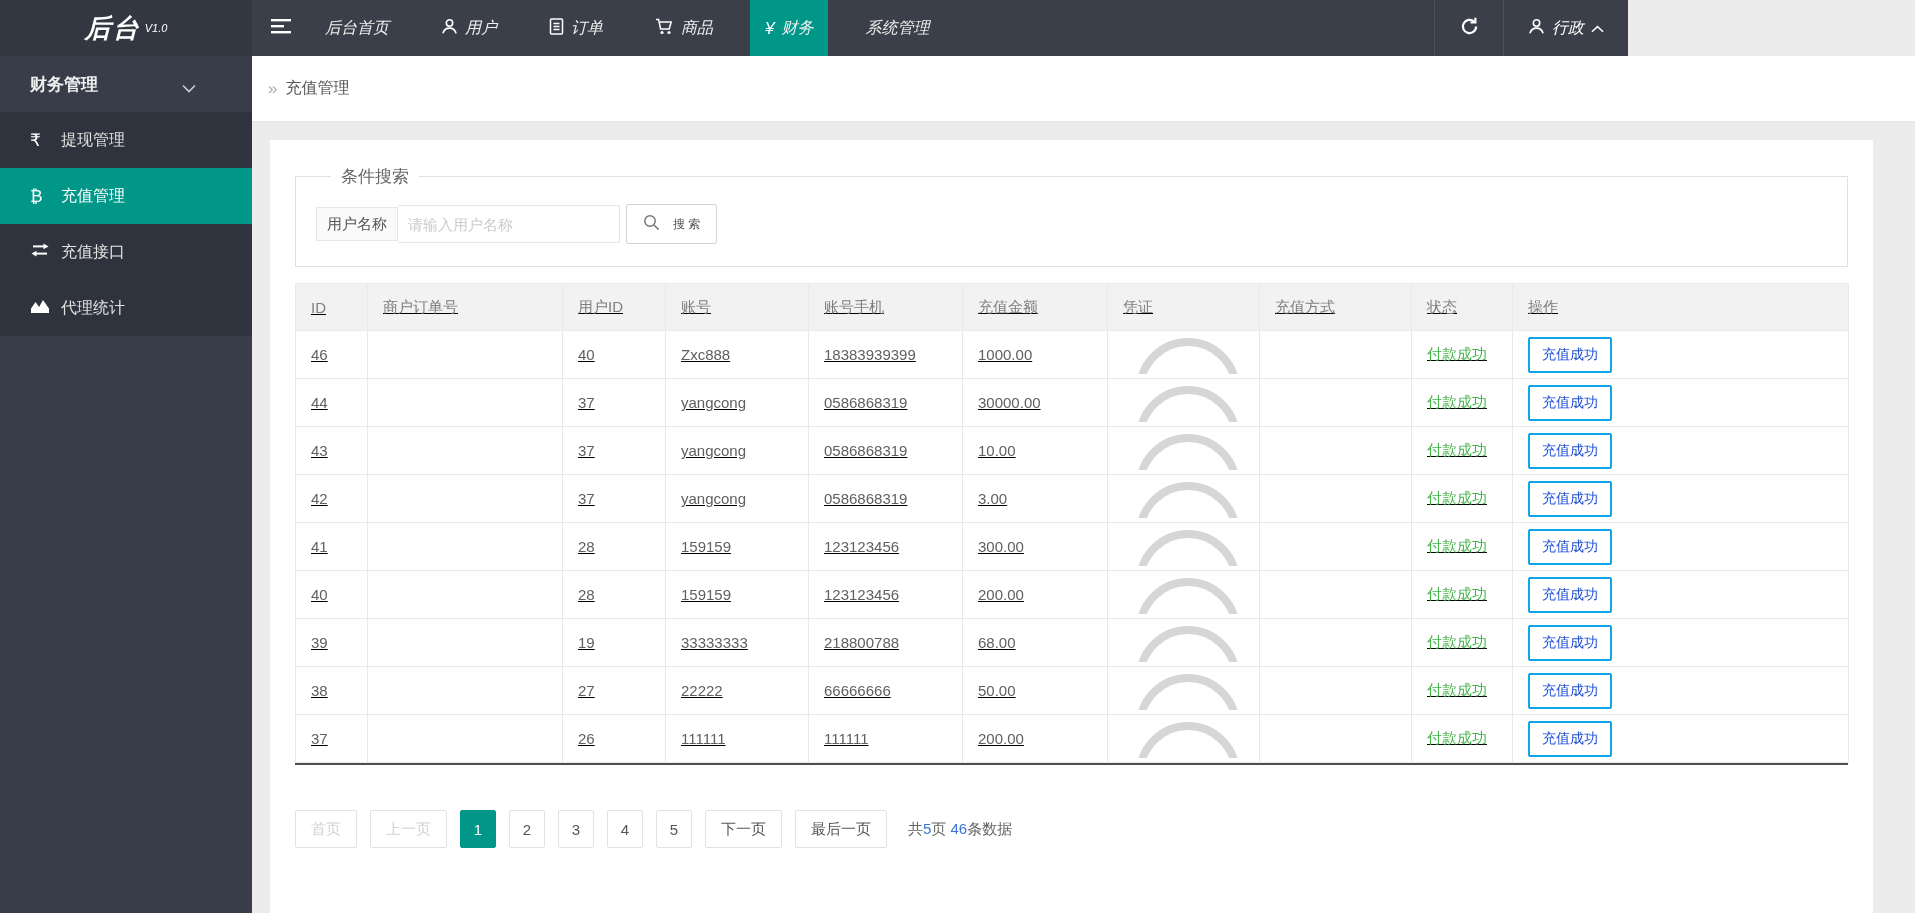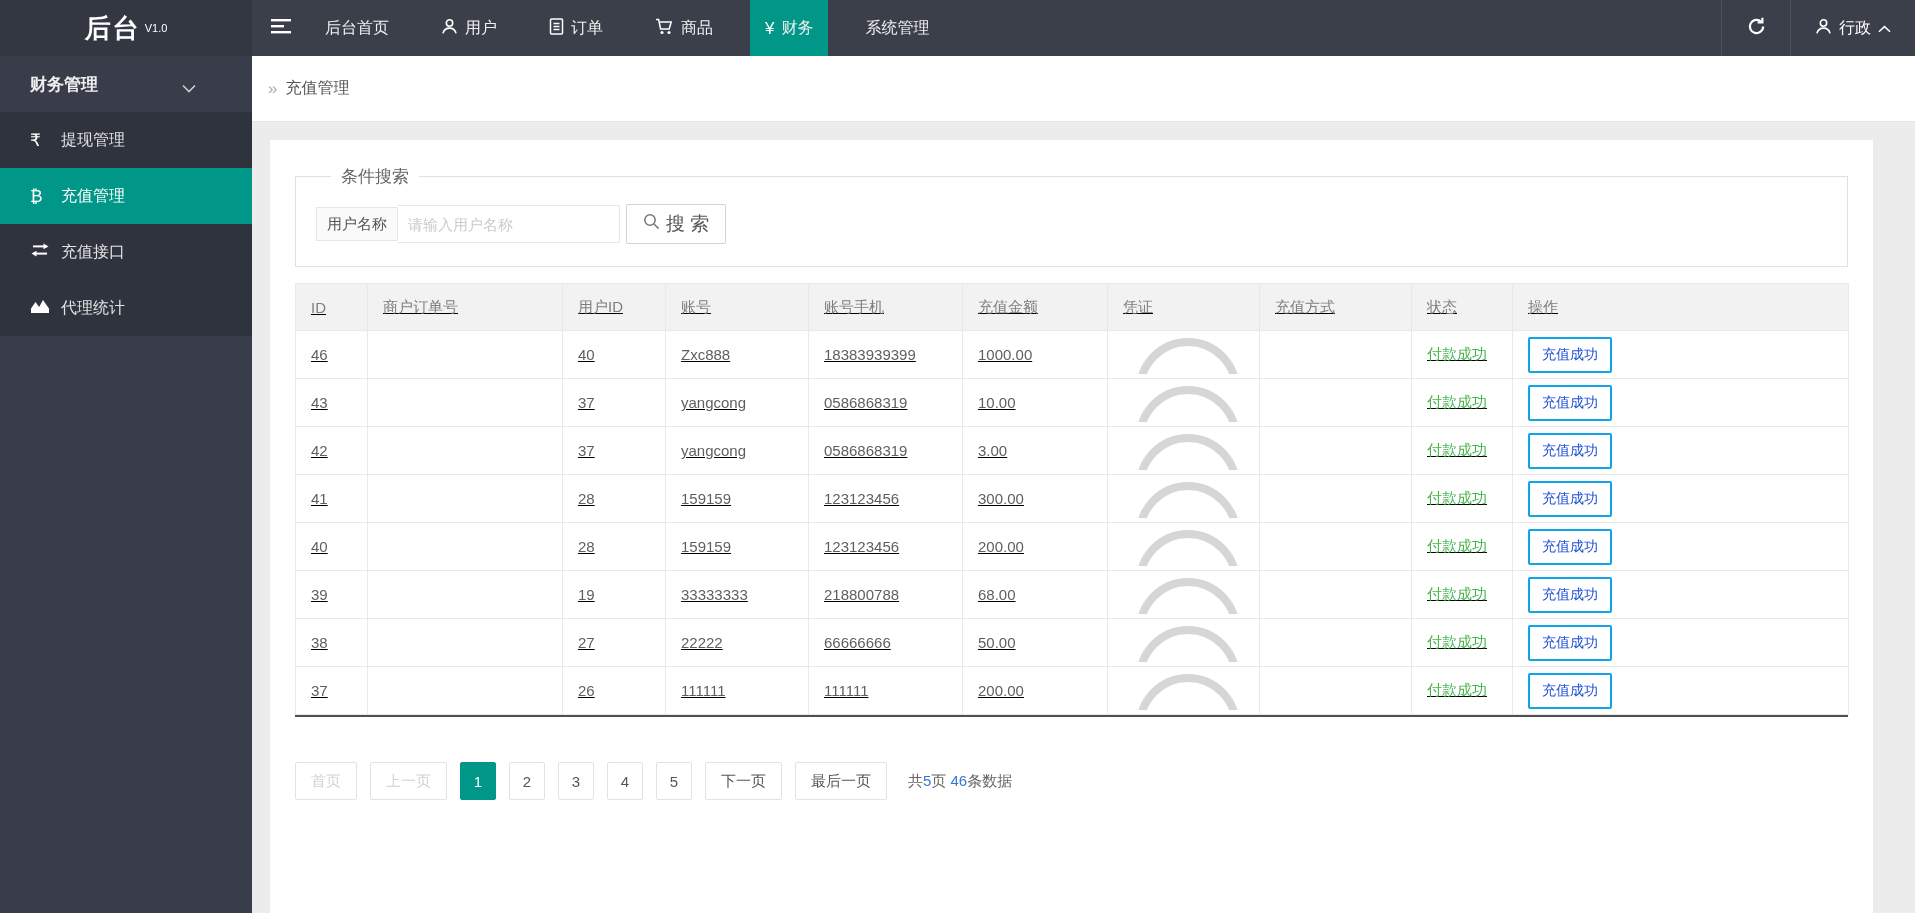--- a/index.html
+++ b/index.html
@@ -1,20 +1,20 @@
 <!DOCTYPE html>
 <html><head>
 <meta charset="utf-8">
 <style>
   * { margin:0; padding:0; box-sizing:border-box; }
   html,body { width:1915px; height:913px; overflow:hidden; }
   body { font-family:"Liberation Sans","DejaVu Sans",sans-serif; background:#ececec; position:relative; }
 
   
-  .topbar { position:absolute; top:0; left:0; width:1915px; height:56px; background:#3b3f4a; display:flex; align-items:stretch; z-index:10; }
+  .topbar { position:absolute; top:0; left:0; width:1628px; height:56px; background:#3b3f4a; display:flex; align-items:stretch; z-index:10;font-style:italic; }
   .logo { width:252px; height:56px; background:#333742; color:#fff; display:flex; align-items:center; justify-content:center; font-size:26px; font-weight:bold; letter-spacing:2px; flex:0 0 auto; }
   .logo sup { font-size:11px; font-weight:normal; margin-left:4px; letter-spacing:0; }
   .hamburger { width:58px; display:flex; align-items:center; justify-content:center; cursor:pointer; flex:0 0 auto; }
   .nav-item { display:flex; align-items:center; padding:0 15px; margin-right:22px; color:#f0f0f0; font-size:16px; cursor:pointer; white-space:nowrap; }
   .nav-item .nicon { display:inline-flex; align-items:center; margin-right:7px; }
   .nav-item.active { background:#009688; }
   .glyph-icon { font-size:17px; line-height:1; color:#fff; }
   .nav-right { margin-left:auto; display:flex; align-items:stretch; }
   .refresh-block { width:70px; display:flex; align-items:center; justify-content:center; border-left:1px solid rgba(255,255,255,.09); border-right:1px solid rgba(255,255,255,.09); cursor:pointer; }
   .user-block { display:flex; align-items:center; padding:0 24px; color:#fff; font-size:16px; cursor:pointer; gap:7px; }
@@ -34,21 +34,21 @@
   .content { height:calc(100% - 66px); overflow:hidden; }
   .card { background:#fff; margin:18px 42px 0 18px; padding:25px 25px 40px 25px; min-height:810px; }
 
   
   fieldset.search-box { border:1px solid #e0e0e0; padding:16px 20px 22px 20px; }
   fieldset.search-box legend { margin-left:15px; padding:0 10px; font-size:17px; color:#666; }
   .sform { display:flex; align-items:center; }
   .f-label { width:82px; height:34px; border:1px solid #e6e6e6; background:#fafafa; display:flex; align-items:center; justify-content:center; font-size:15px; color:#555; flex:0 0 auto; }
   .f-input { width:222px; height:38px; border:1px solid #e6e6e6; border-left:none; padding:0 10px; font-size:15px; color:#666; outline:none; }
   .f-input::placeholder { color:#ccc; }
-  .search-btn { margin-left:6px; height:40px; padding:0 16px; background:#fff; border:1px solid #d4d4d4; border-radius:2px; font-size:19px; color:#555; display:flex; align-items:center; gap:6px; cursor:pointer; }
+  .search-btn { margin-left:6px; height:40px; padding:0 16px; background:#fff; border:1px solid #d4d4d4; border-radius:2px; font-size:12px; color:#555; display:flex; align-items:center; gap:13px; cursor:pointer; }
 
   
   .table-wrap { margin-top:16px; border-bottom:2px solid #4f4f4f;text-decoration:underline; }
   table.data-table { width:100%; border-collapse:collapse; table-layout:fixed; }
   table.data-table th { background:#f2f2f2; height:47px; font-weight:normal; font-size:15px; color:#7e7e7e; text-align:left; padding-left:15px; border:1px solid #e9e9e9; }
   table.data-table td { background:#fff; height:48px; font-size:15px; color:#5f5f5f; padding-left:15px; border:1px solid #e9e9e9; }
   .status-ok { color:#44b549; }
   .act-btn { border:2px solid #0ea5e9; background:#fff; color:#1d4ed8; font-size:14px; padding:7px 12px; border-radius:2px; cursor:not-allowed; }
   .arc-wrap { width:114px; height:36px; overflow:hidden; position:relative; margin:2px 0 0 12px; }
   .arc-circle { position:absolute; top:0; left:1px; width:104px; height:104px; border:8px solid #d8d5d5; border-radius:50%; }
@@ -255,20 +255,36 @@
                 <td>
                   <div class="arc-wrap">
                     <div class="arc-circle"></div>
                   </div>
                 </td>
                 <td></td>
                 <td><span class="status-ok">付款成功</span></td>
                 <td><button class="act-btn">充值成功</button></td>
               </tr>
               <tr>
+                <td>44</td>
+                <td></td>
+                <td>37</td>
+                <td>yangcong</td>
+                <td>0586868319</td>
+                <td>30000.00</td>
+                <td>
+                  <div class="arc-wrap">
+                    <div class="arc-circle"></div>
+                  </div>
+                </td>
+                <td></td>
+                <td><span class="status-ok">付款成功</span></td>
+                <td><button class="act-btn">充值成功</button></td>
+              </tr>
+              <tr>
                 <td>43</td>
                 <td></td>
                 <td>37</td>
                 <td>yangcong</td>
                 <td>0586868319</td>
                 <td>10.00</td>
                 <td>
                   <div class="arc-wrap">
                     <div class="arc-circle"></div>
                   </div>

